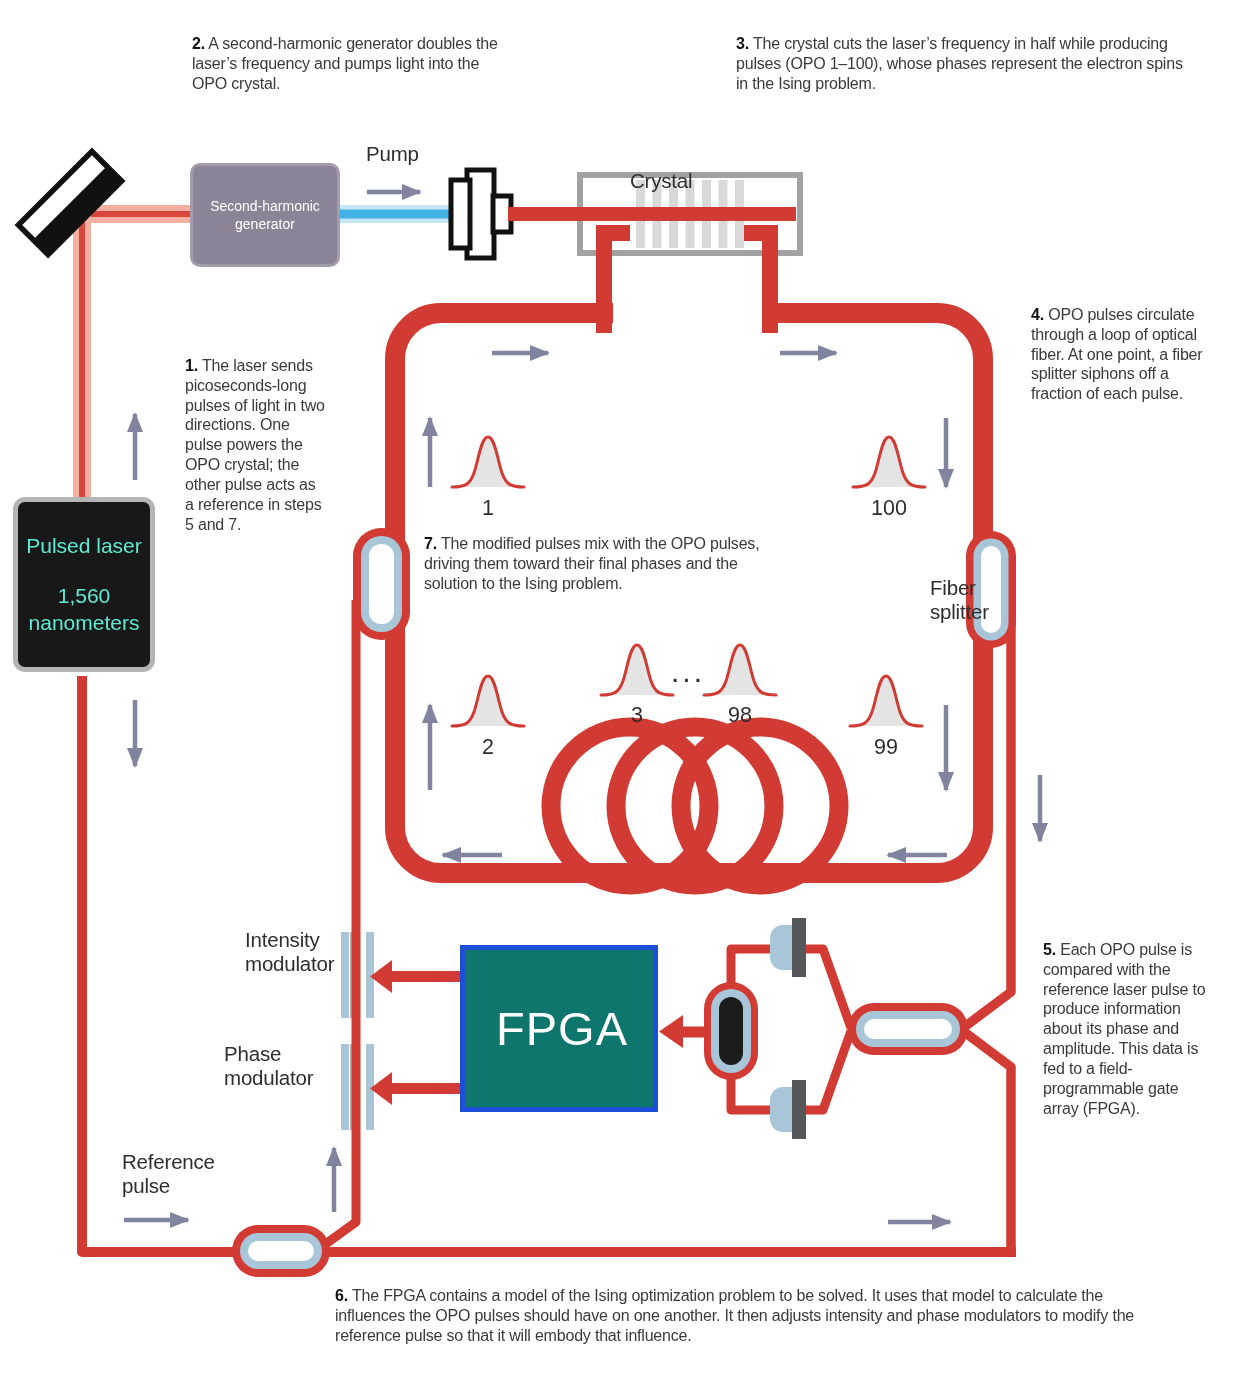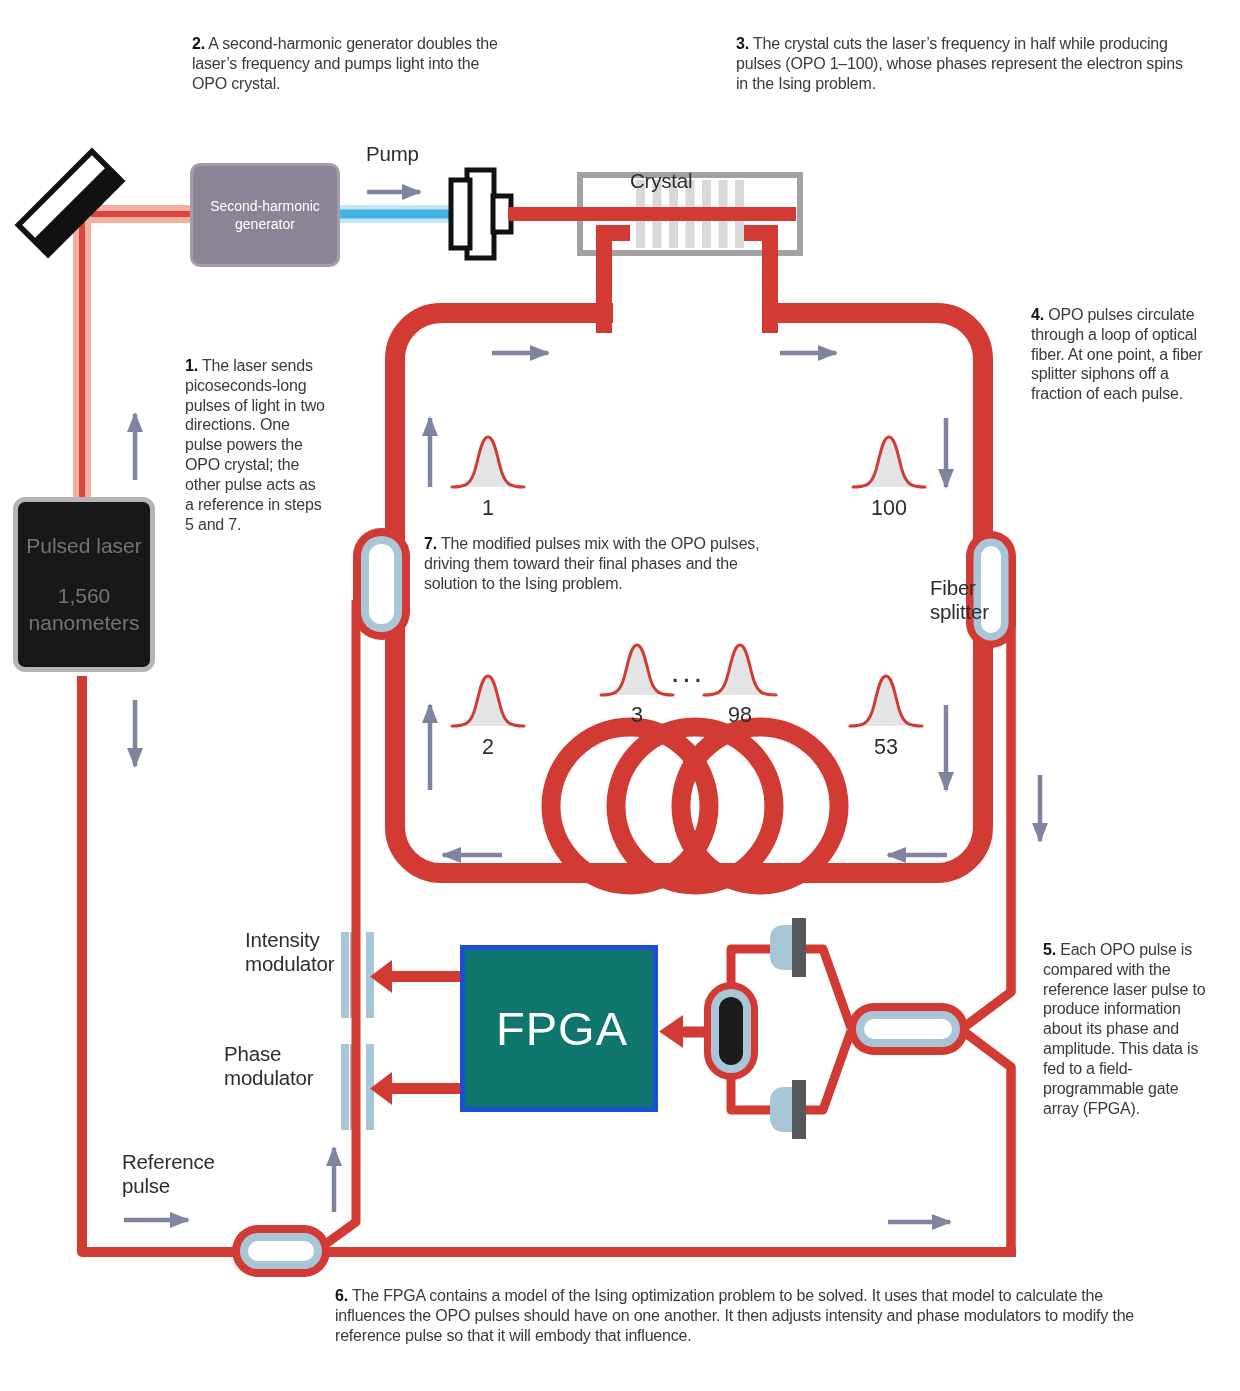--- a/index.html
+++ b/index.html
@@ -4,21 +4,21 @@
 <style>
   html,body{margin:0;padding:0;background:#fff;}
   body{width:1240px;height:1391px;position:relative;overflow:hidden;
        font-family:"Liberation Sans",sans-serif;}
   #canvas{position:absolute;left:0;top:0;width:1240px;height:1391px;}
   .step{position:absolute;color:#3a3a3a;font-size:16px;line-height:1.24;letter-spacing:-0.2px;}
   .step b{color:#121212;}
   .lbl{position:absolute;color:#2e2e2e;font-size:20.5px;line-height:1.18;letter-spacing:-0.2px;}
   .plbl{position:absolute;color:#2c2c2c;font-size:21.5px;text-align:center;width:70px;}
   .boxdiv{position:absolute;box-sizing:border-box;display:flex;align-items:center;justify-content:center;text-align:center;}
-  #laser-box{left:13px;top:497px;width:142px;height:175px;background:#181818;border:5px solid #b5b5b5;border-radius:12px;color:#737373;font-size:21px;flex-direction:column;gap:24px;line-height:1.25;}
+  #laser-box{left:13px;top:497px;width:142px;height:175px;background:#181818;border:5px solid #b5b5b5;border-radius:12px;color:#5eead4;font-size:21px;flex-direction:column;gap:24px;line-height:1.25;}
   #laser-box p{margin:0;width:116px;}
   #shg-box{left:190px;top:163px;width:150px;height:104px;background:#8c8496;border:3px solid #a49cad;border-radius:10px;color:#fff;font-size:14px;line-height:1.3;padding:0 12px;}
   #fpga-box{left:460px;top:945px;width:198px;height:167px;background:#0f766e;border:5px solid #1d4ed8;color:#fff;font-size:47px;letter-spacing:1px;padding-left:6px;}
   .dots{position:absolute;color:#2c2c2c;font-size:30px;letter-spacing:3px;width:60px;text-align:center;}
 </style>
 </head>
 <body>
 
 <svg id="canvas" viewBox="0 0 1240 1391" aria-hidden="true">
   <defs>
@@ -196,14 +196,14 @@
 </div>
 <div class="boxdiv" id="fpga-box">
   <span>FPGA</span>
 </div>
 
 <div class="plbl" style="left:453px;top:496px;">1</div>
 <div class="plbl" style="left:854px;top:496px;">100</div>
 <div class="plbl" style="left:453px;top:735px;">2</div>
 <div class="plbl" style="left:602px;top:703px;">3</div>
 <div class="plbl" style="left:705px;top:703px;">98</div>
-<div class="plbl" style="left:851px;top:735px;">53</div>
+<div class="plbl" style="left:851px;top:735px;">99</div>
 <div class="dots" style="left:658px;top:655px;">...</div>
 
 </body></html>

